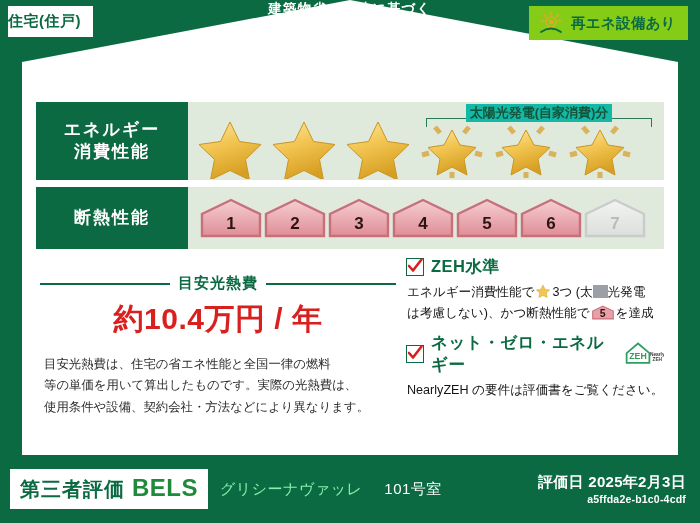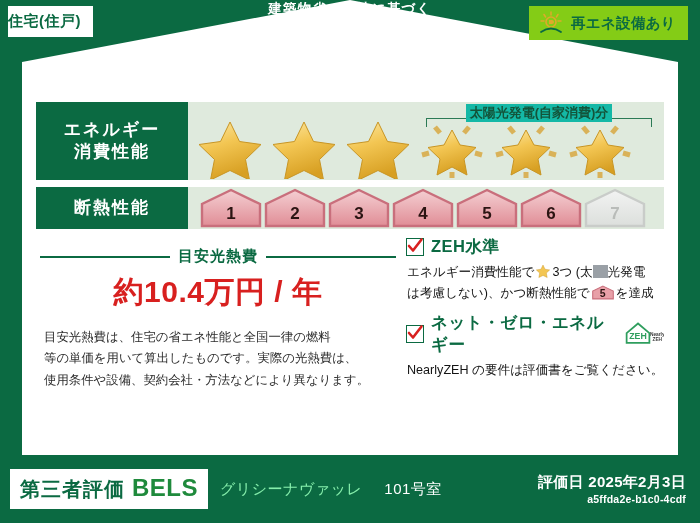--- a/index.html
+++ b/index.html
@@ -95,21 +95,21 @@
 
   
   .perf-row {
     display: flex;
     align-items: stretch;
     background: #dfeadd;
     height: 78px;
     margin-bottom: 7px;
     position: relative;
   }
-  .perf-row.insul { height: 42px; }
+  .perf-row.insul { height: 62px; }
   .perf-label {
     background: #0b6a42;
     color: #ffffff;
     width: 152px;
     flex: 0 0 152px;
     display: flex;
     flex-direction: column;
     align-items: center;
     justify-content: center;
     font-weight: bold;
@@ -191,21 +191,21 @@
     display: flex;
     margin-top: 4px;
   }
   .lower-left { width: 360px; flex: 0 0 360px; padding-left: 4px;}
   .lower-right { flex: 1; padding-left: 10px; border-left: 0; }
 
   .cost-head {
     display: flex;
     align-items: center;
     gap: 8px;
-    margin-top: 11px;
+    margin-top: 18px;
     text-align: center;
   }
   .cost-head .line {
     flex: 1;
     height: 2px;
     background: #0b6a42;
   }
   .cost-head .t {
     color: #0b6a42;
     font-weight: bold;

